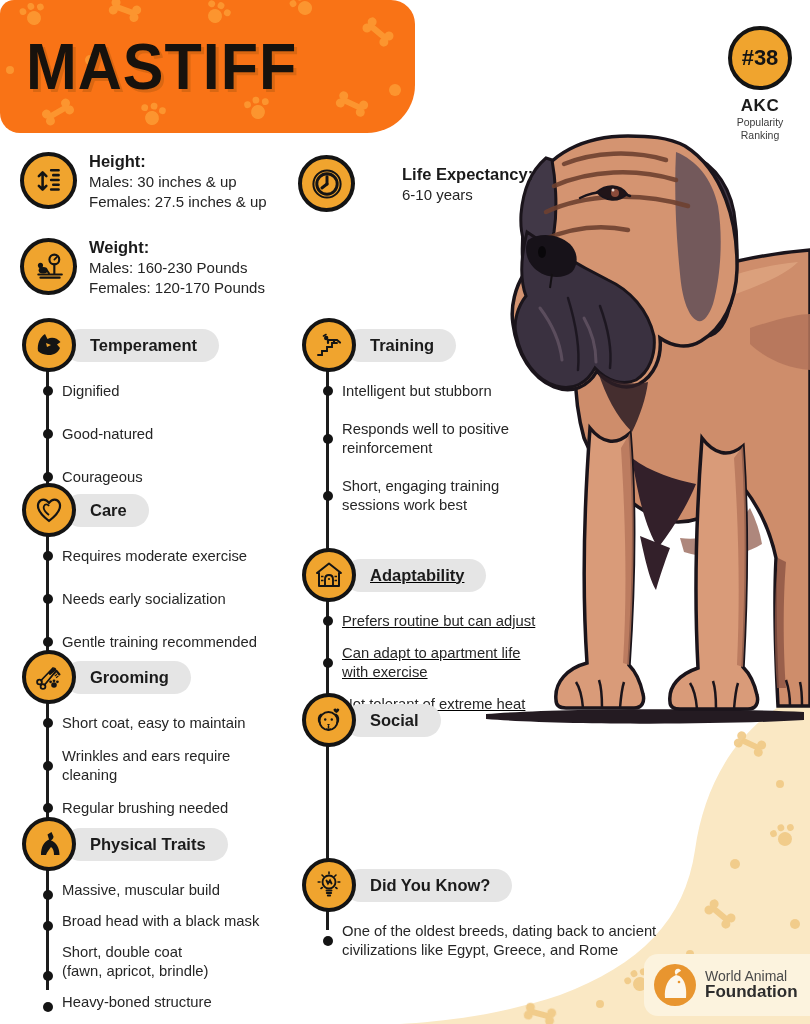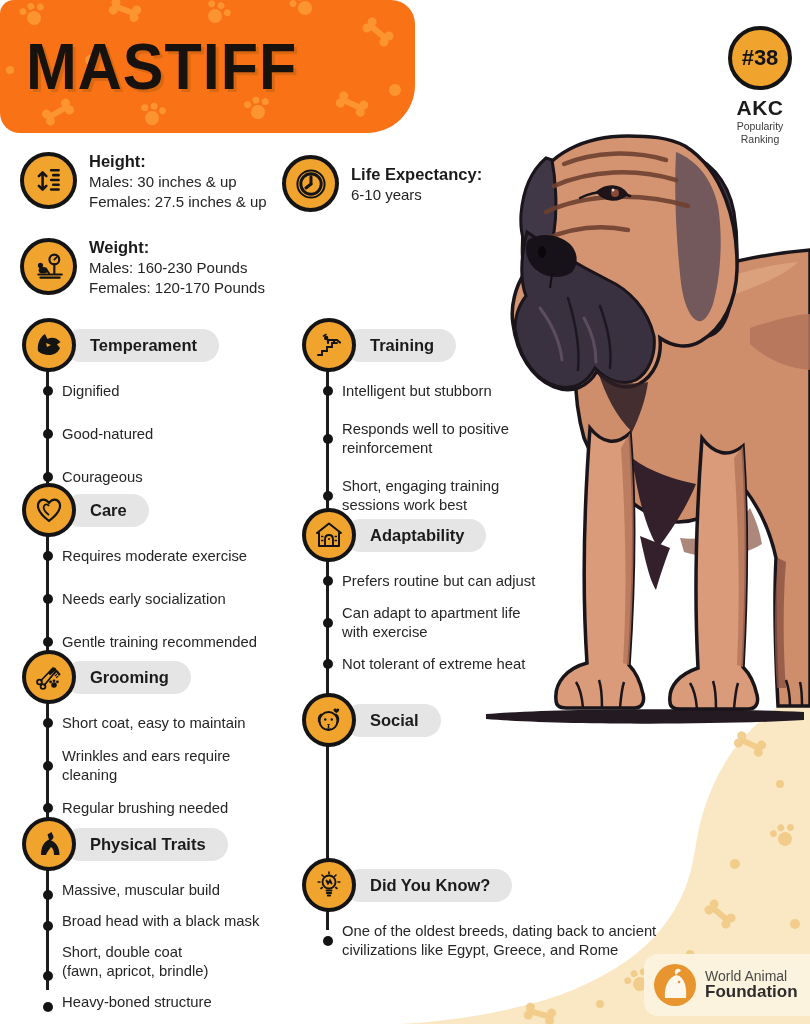--- a/index.html
+++ b/index.html
@@ -12,21 +12,21 @@
             border-radius:14px 24px 48px 20px; overflow:hidden; display:flex; align-items:center; z-index:4; }
   .banner-pattern { position:absolute; left:0; top:0; }
   .title { position:relative; padding-left:26px; font-size:61px; font-weight:800; letter-spacing:1px;
            color:#17120d; transform:scaleY(1.06); text-shadow:3px 3px 0 rgba(80,50,0,0.18); }
 
   
   .badge { position:absolute; left:718px; top:26px; width:84px; text-align:center; z-index:4; }
   .badge-circle { width:64px; height:64px; margin:0 auto; border-radius:50%; background:#F0A42E;
                   border:4px solid #141414; display:flex; align-items:center; justify-content:center;
                   font-size:22px; font-weight:800; color:#141414; }
-  .badge-org { margin-top:6px; font-size:21px; font-weight:800; color:#1b1b1b; letter-spacing:.5px; }
+  .badge-org { margin-top:6px; font-size:17px; font-weight:800; color:#1b1b1b; letter-spacing:.5px; }
   .badge-cap { font-size:10.5px; color:#3c3c3c; line-height:1.25; }
 
   
   .stat { position:absolute; display:flex; align-items:center; z-index:4; }
   .stat-icon { width:57px; height:57px; border-radius:50%; background:#F0A42E; border:4px solid #141414;
                display:flex; align-items:center; justify-content:center; flex:0 0 auto; }
   .stat-text { margin-left:12px; padding-top:2px; }
   .stat-label { font-size:16.5px; font-weight:800; color:#1b1b1b; margin-bottom:1px; }
   .stat-line { font-size:15px; color:#242424; line-height:1.32; }
 
@@ -248,21 +248,21 @@
         <path d="M17 5 L24 5 M19 9.5 L24 9.5 M17 14 L24 14 M19 18.5 L24 18.5 M17 23 L24 23"></path>
       </svg>
     </div>
     <div class="stat-text">
       <div class="stat-label">Height:</div>
       <div class="stat-line">Males: 30 inches &amp; up</div>
       <div class="stat-line">Females: 27.5 inches &amp; up</div>
     </div>
   </div>
 
-  <div class="stat" style="left:282px; top:155px;">
+  <div class="stat" style="left:298px; top:155px;gap:35px;">
     <div class="stat-icon">
       <svg width="34" height="34" viewBox="0 0 30 30" fill="none" stroke="#141414" stroke-linecap="round">
         <circle cx="15" cy="15" r="12" stroke-width="1.8"></circle>
         <circle cx="15" cy="15" r="9" stroke-width="2.6"></circle>
         <path d="M15 15 L15 8.5 M15 15 L10.5 18.5" stroke-width="2.6"></path>
         <circle cx="15" cy="15" r="1.4" fill="#141414" stroke="none"></circle>
       </svg>
     </div>
     <div class="stat-text">
       <div class="stat-label">Life Expectancy:</div>
@@ -440,21 +440,21 @@
 reinforcement</span>
         </div>
       <div class="it">
           <span class="dot"></span>
           <span class="it-text">Short, engaging training
 sessions work best</span>
         </div>
     </div>
   </div>
 
-  <div class="section s-adapt" style="left:302px; top:508px;">
+  <div class="section s-adapt" style="left:302px; top:548px;text-decoration:underline;">
     <div class="sec-header">
       <div class="sec-icon">
         <svg width="30" height="30" viewBox="0 0 30 30" fill="none" stroke="#141414" stroke-width="2" stroke-linejoin="round">
           <path d="M15 3.5 L27 13 L25 13 L25 26 L5 26 L5 13 L3 13 Z"></path>
           <path d="M11 26 L11 19.5 C11 16.8 12.7 15 15 15 C17.3 15 19 16.8 19 19.5 L19 26" stroke-width="1.9"></path>
           <path d="M7 16.5 L9.5 16.5 M20.5 16.5 L23 16.5 M7 20.5 L9.5 20.5 M20.5 20.5 L23 20.5" stroke-width="1.4"></path>
           <circle cx="15" cy="19" r="1.1" fill="#141414" stroke="none"></circle>
         </svg>
       </div>
       <div class="pill">Adaptability</div>

